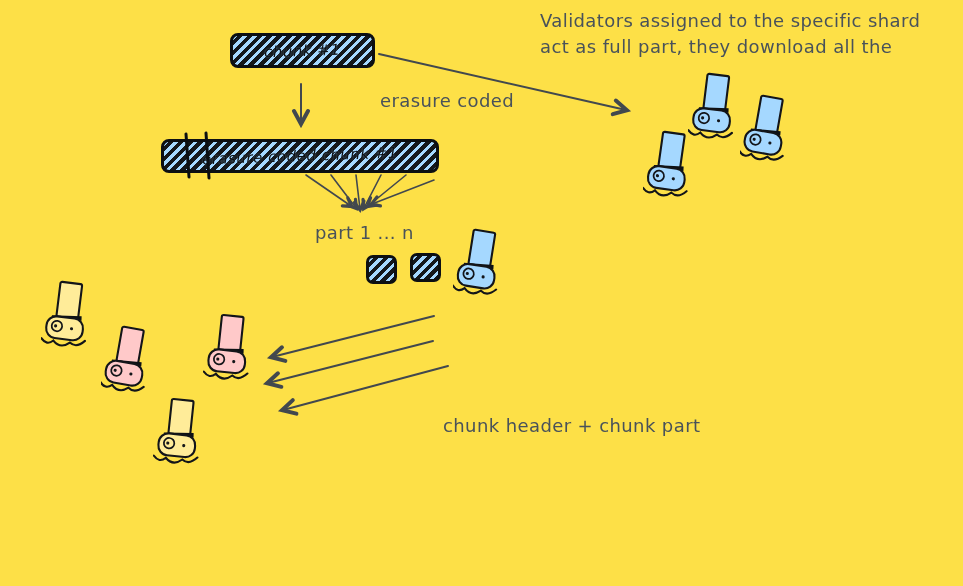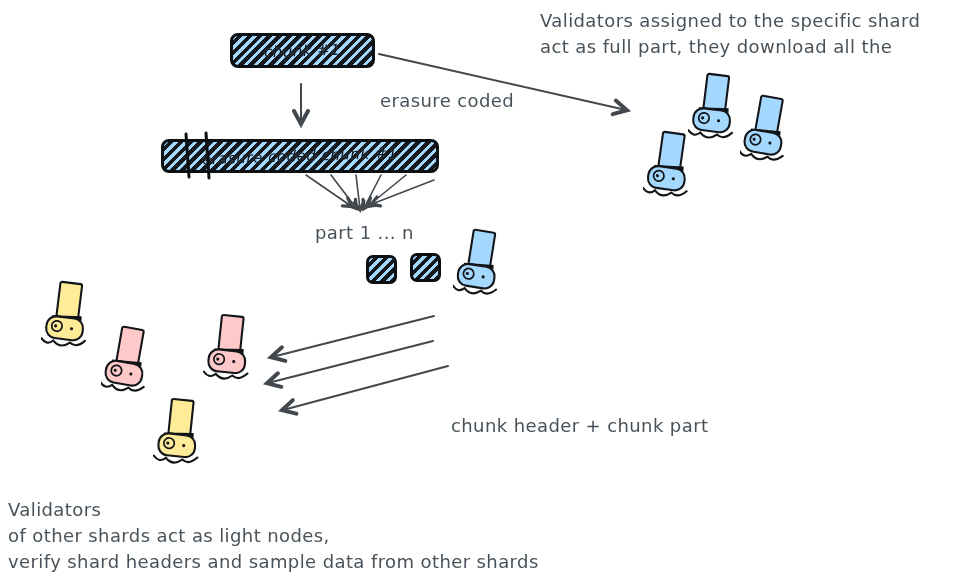--- a/index.html
+++ b/index.html
@@ -1,17 +1,17 @@
 <!DOCTYPE html>
 <html><head>
 <meta charset="utf-8">
 <style>
   html,body{margin:0;padding:0;background:#000;}
   #stage{
-    position:relative;width:963px;height:586px;background:#ffffff;overflow:hidden;
+    position:relative;width:963px;height:586px;background:#fde047;overflow:hidden;
     font-family:"DejaVu Sans","Liberation Sans",sans-serif;
   }
   .txt{
     position:absolute;color:#49525a;font-size:18px;line-height:26px;
     letter-spacing:.4px;white-space:nowrap;
   }
   .hatch{
     position:absolute;box-sizing:border-box;
     background:repeating-linear-gradient(135deg,#a5d8ff 0 3px,#14171b 3px 7px);
     border:3px solid #0c0f12;border-radius:8px;
@@ -37,29 +37,24 @@
 </head>
 <body>
 
 <div id="stage">
 
   <div class="txt" style="left:540px;top:8px;">
     <div>Validators assigned to the specific shard</div>
     <div>act as full part, they download all the</div>
   </div>
 
-  <div class="txt" style="left:8px;top:497px;">
-    <div>Validators</div>
-    <div>of other shards act as light nodes,</div>
-    <div>verify shard headers and sample data from other shards</div>
-  </div>
 
   <div class="txt" style="left:344px;top:88px;margin-left:36px;">erasure coded</div>
   <div class="txt" style="left:315px;top:220px;">part 1 ... n</div>
-  <div class="txt" style="left:443px;top:413px;margin-left:8px;">chunk header + chunk part</div>
+  <div class="txt" style="left:443px;top:413px;">chunk header + chunk part</div>
 
   <div class="hatch" style="left:230px;top:33px;width:145px;height:35px;">
     <span class="boxlabel">chunk #1</span>
   </div>
 
   <div class="hatch" style="left:161px;top:139px;width:278px;height:34px;">
     <span class="boxlabel">erasure coded chunk #1</span>
   </div>
 
   <div class="hatch" style="left:366px;top:255px;width:31px;height:29px;border-radius:7px;"></div>

